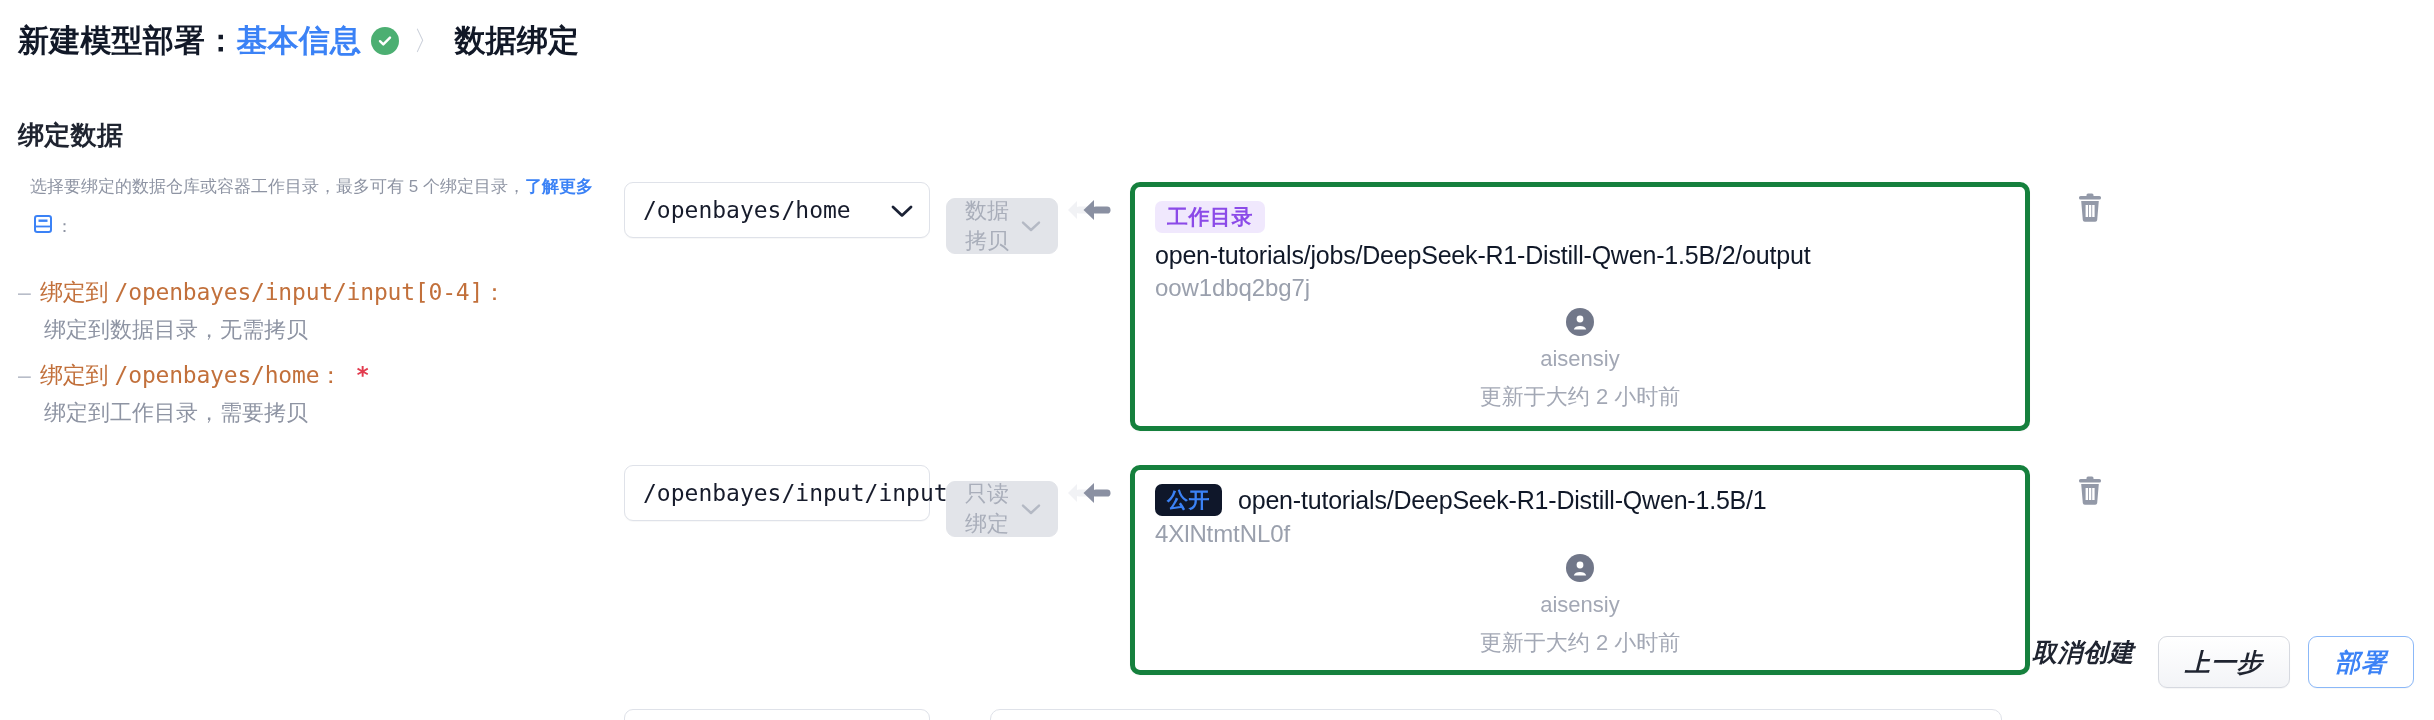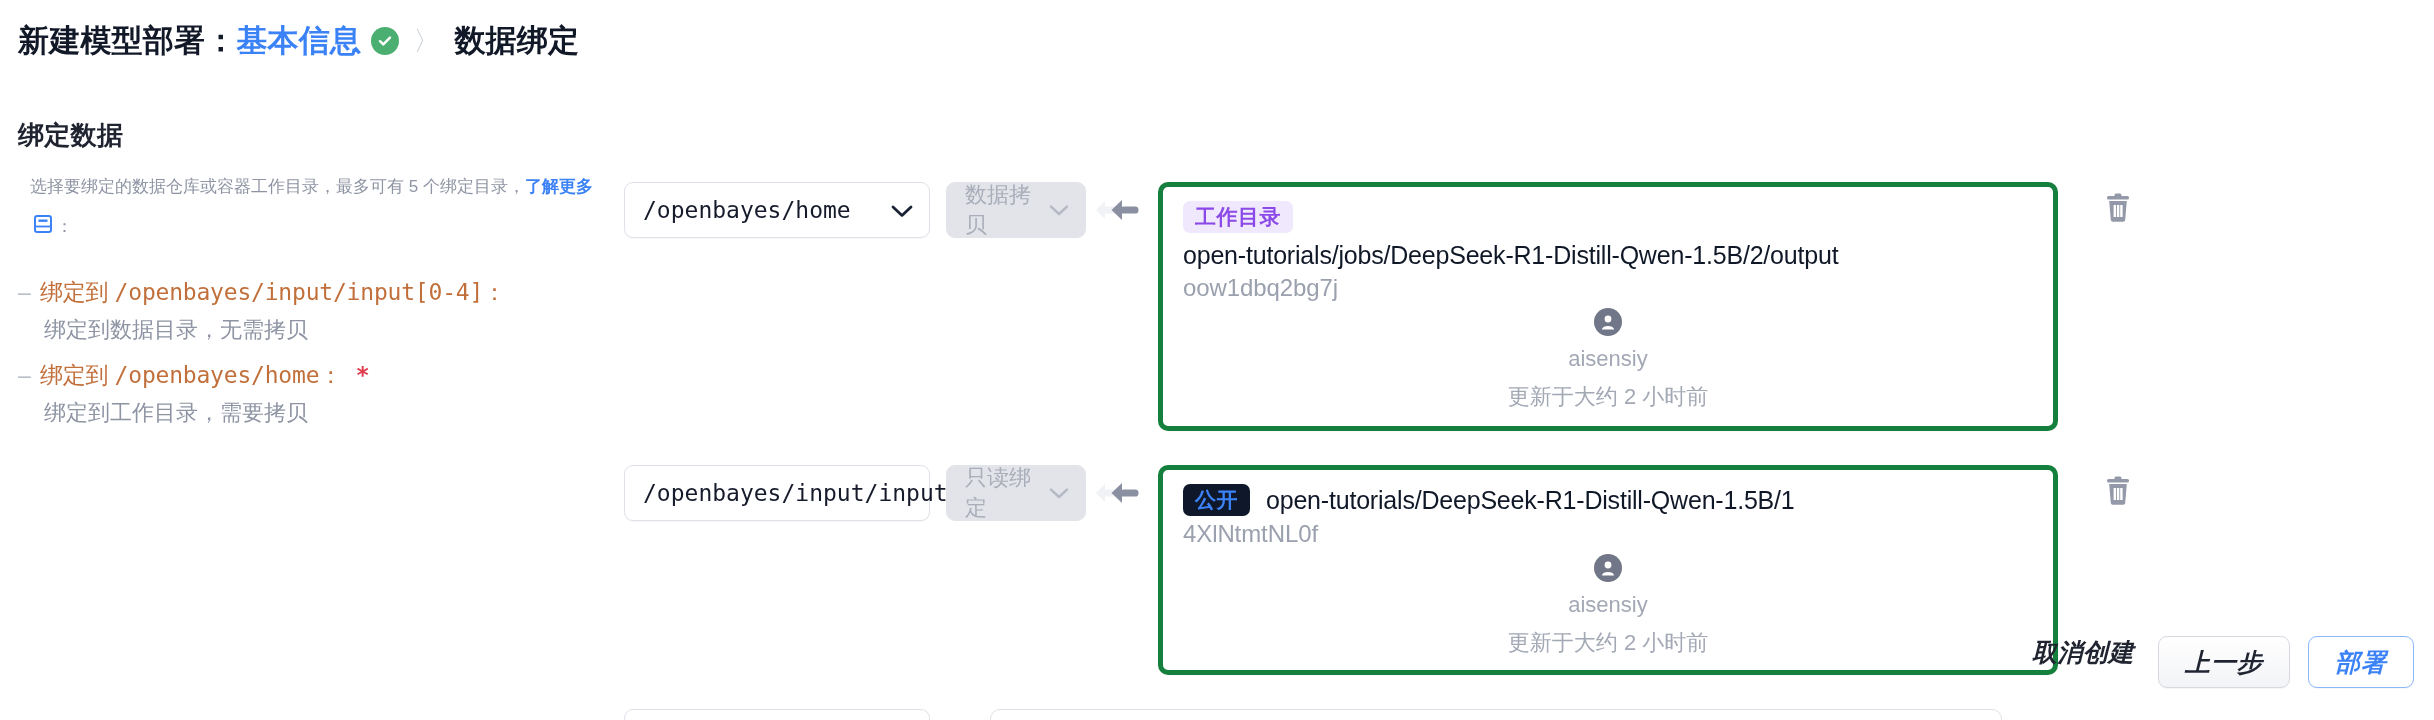--- a/index.html
+++ b/index.html
@@ -75,22 +75,23 @@
     justify-content: space-between; padding: 0 16px 0 18px;
     font-family: "DejaVu Sans Mono", "Liberation Mono", monospace;
     font-size: 23px; color: #161b2b; cursor: pointer;
     box-shadow: 0 1px 1px rgba(16,24,40,.03);
   }
   .sel.path { width: 306px; }
   .sel .chev { margin-left: 12px; flex: none; }
   .sel.disabled {
     background: #e2e4e9; border-color: #e2e4e9; color: #a9aeba;
     font-family: "Liberation Sans", "DejaVu Sans", sans-serif;
-    font-size: 22px; width: 140px; cursor: default;
+    font-size: 22px; width: 112px; cursor: default;
     box-shadow: none;
+    margin-top: 16px;
   }
 
   .gap12 { width: 16px; flex: none; }
 
   .arrows {
     width: 72px; height: 56px; flex: none;
     display: flex; align-items: center; justify-content: center;
     position: relative;
   }
   .arrows .a-ghost { position: absolute; left: 8px; top: 16px; opacity: 1; }

